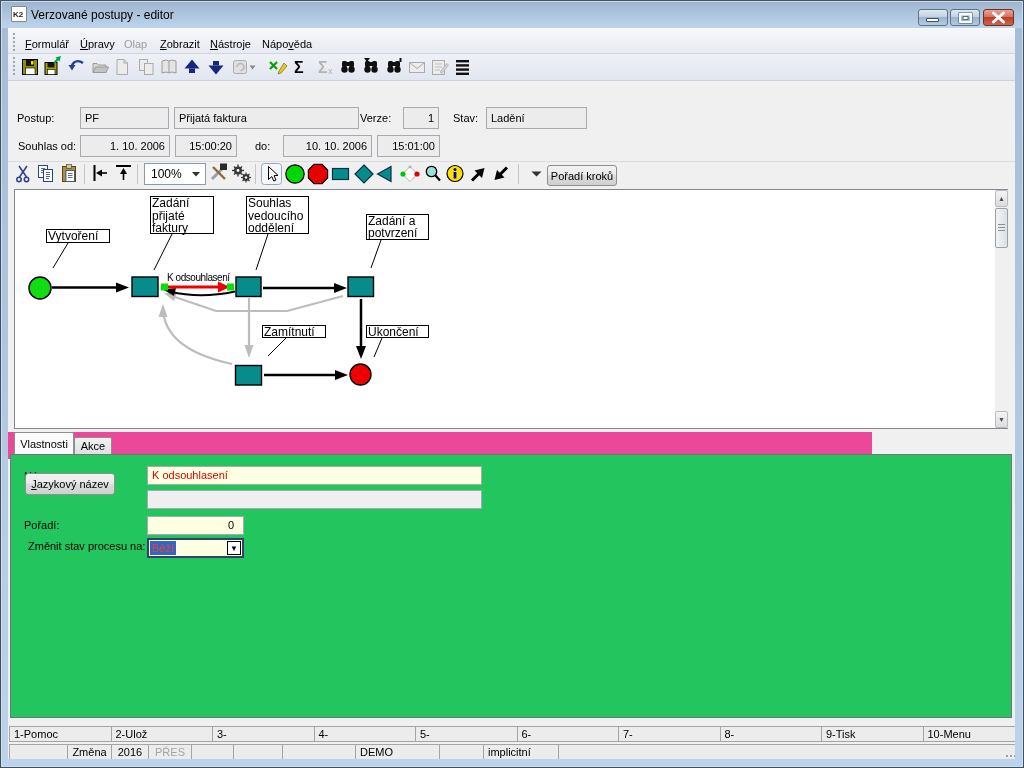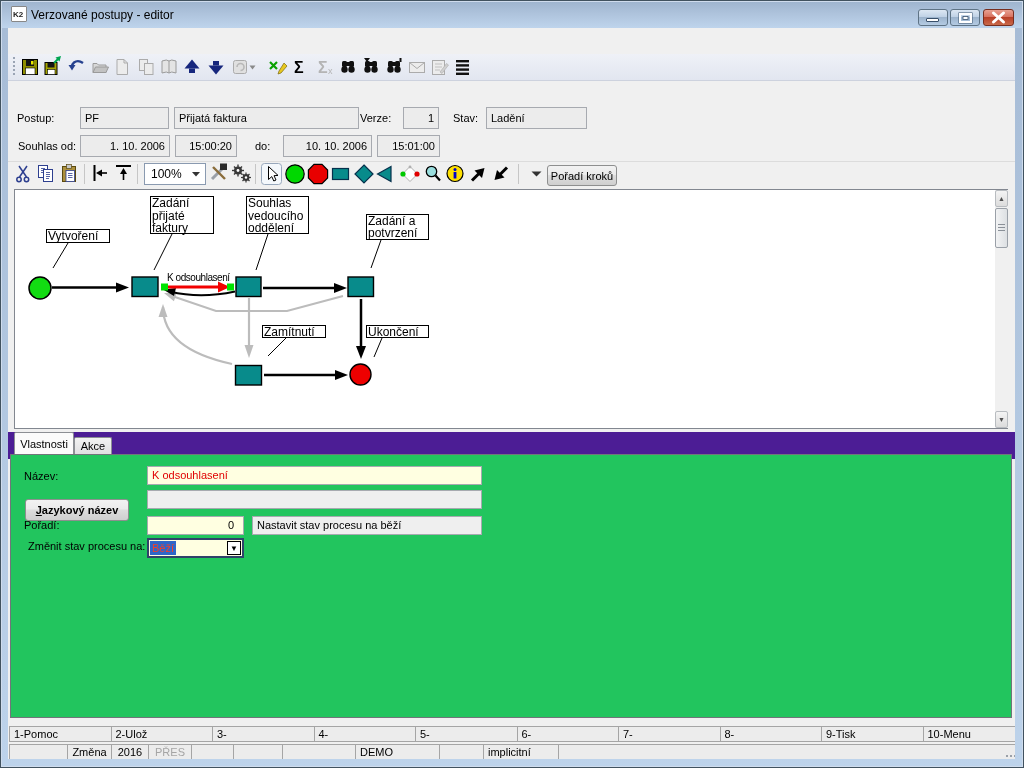--- a/index.html
+++ b/index.html
@@ -35,21 +35,21 @@
 .tab.active { background:#f0f0f0; }
 
 #form { position:absolute; left:0; top:77px; width:1007px; height:56px; background:#f0f0f0; }
 .field { position:absolute; background:#ececec; border:1px solid #a7aab0; font-size:11px; line-height:20px; padding:0 4px; white-space:nowrap; overflow:hidden; }
 .lbl { position:absolute; font-size:11px; }
 
 #dtoolbar { position:absolute; left:0; top:133px; width:1007px; height:28px; background:#f0f0f0; border-top:1px solid #dcdcdc; }
 
 #canvas { position:absolute; left:6px; top:161px; width:994px; height:240px; background:#fff; border:1px solid #828790; }
 
-#btabs { position:absolute; left:0; top:404px; width:1007px; height:27px; background:#4c1d95; }
+#btabs { position:absolute; left:0; top:404px; width:864px; height:27px; background:#ec4899; }
 #bpanel { position:absolute; left:2px; top:426px; width:1002px; height:264px; background:#22c55e; border:1px solid #72757a;padding-left:44px; }
 .yfield { position:absolute; background:#ffffe1; border:1px solid #a7aab0; font-size:11px; padding:0 4px; }
 .gfield { position:absolute; background:#efefef; border:1px solid #a7aab0; font-size:11px; padding:0 4px; }
 .btn7 { position:absolute; background:linear-gradient(#f2f2f2,#ebebeb 45%,#dddddd 50%,#cfcfcf); border:1px solid #8e8f8f; border-radius:3px; text-align:center; font-size:11px; }
 
 .fcell { position:absolute; height:16px; background:#ececec; border:1px solid #a5a5a5; font-size:11px; line-height:15px; padding-left:4px; }
 .scell { position:absolute; height:16px; background:#ececec; border:1px solid #a5a5a5; font-size:11px; line-height:15px; }
 </style></head>
 <body>
 <div id="frame"></div>
@@ -72,20 +72,29 @@
   </div>
 <div class="capbtn" id="btn-close">
     <svg width="29" height="15" style="position:absolute;left:0;top:0;">
       <g stroke="#fff" stroke-width="3" stroke-linecap="round">
         <line x1="9.5" y1="3" x2="19.5" y2="12"></line>
         <line x1="19.5" y1="3" x2="9.5" y2="12"></line>
       </g>
     </svg>
   </div>
 <div id="client">
+  <div id="menubar">
+    <div class="grip" style="top:4px;height:18px;"></div>
+    <div class="menuitem" style="left:17px;"><u class="k">F</u>ormulář</div>
+    <div class="menuitem" style="left:72px;"><u class="k">Ú</u>pravy</div>
+    <div class="menuitem gray" style="left:116px;">Olap</div>
+    <div class="menuitem" style="left:152px;"><u class="k">Z</u>obrazit</div>
+    <div class="menuitem" style="left:202px;"><u class="k">N</u>ástroje</div>
+    <div class="menuitem" style="left:254px;">Nápo<u class="k">v</u>ěda</div>
+  </div>
   <div id="toolbar">
     <div class="grip" style="top:3px;height:20px;"></div>
     <svg width="1007" height="26" viewBox="0 0 1007 26" style="position:absolute;left:0;top:0;" font-family="Liberation Sans, sans-serif">
 
       <rect x="14.5" y="5.5" width="15" height="15" fill="#8f8f00" stroke="#000"></rect>
       <rect x="18" y="6" width="8" height="6" fill="#151515"></rect>
       <rect x="23" y="7" width="2.5" height="3.5" fill="#e8e800"></rect>
       <rect x="17.5" y="14" width="9.5" height="6.5" fill="#fff" stroke="#000" stroke-width="0.6"></rect>
 
       <rect x="37" y="8.5" width="12" height="12" fill="#a6a600" stroke="#000"></rect>
@@ -364,25 +373,24 @@
     </div>
     <div class="abs" style="left:0;top:221px;width:13px;height:17px;background:linear-gradient(#f4f4f4,#dcdcdc);border:1px solid #b8bcc0;border-radius:2px;font-size:7px;text-align:center;line-height:16px;color:#505050;">▼</div>
   </div></div>
   <div id="btabs">
     <div class="tab active" style="left:6px;top:0px;width:60px;height:23px;line-height:22px;background:#fbfbfb;">Vlastnosti</div>
     <div class="tab" style="left:66px;top:5px;width:38px;height:17px;line-height:16px;">Akce</div>
   </div>
   <div id="bpanel">
     <div class="lbl" style="left:13px;top:15px;">Název:</div>
     <div class="yfield" style="left:136px;top:11px;width:335px;height:19px;line-height:17px;color:#e00000;">K odsouhlasení</div>
-    <div class="btn7" style="left:14px;top:44px;width:104px;height:22px;line-height:21px;font-weight:bold;"><u class="k">J</u>azykový název</div>
+    <div class="btn7" style="left:14px;top:18px;width:90px;height:22px;line-height:21px;"><u class="k">J</u>azykový název</div>
     <div class="gfield" style="left:136px;top:35px;width:335px;height:19px;"></div>
     <div class="lbl" style="left:13px;top:64px;">Pořadí:</div>
     <div class="yfield" style="left:136px;top:61px;width:97px;height:19px;line-height:17px;text-align:right;padding-right:9px;">0</div>
-    <div class="gfield" style="left:241px;top:61px;width:230px;height:19px;line-height:17px;">Nastavit stav procesu na běží</div>
     <div class="lbl" style="left:17px;top:85px;">Změnit stav procesu na:</div>
     <div class="abs" style="left:136px;top:83px;width:97px;height:20px;background:#ffffe1;border:2px solid #30426a;">
       <span class="abs" style="left:1px;top:1px;background:#2f66c8;color:#f0402a;padding:0 2px;line-height:14px;">Běží</span>
       <span class="abs" style="right:1px;top:1px;width:14px;height:14px;background:#fff;border:1px solid #000;font-size:8px;text-align:center;line-height:13px;">▼</span>
     </div>
   </div>
   <div id="frow">
     <div class="fcell" style="left:1.0px;top:698px;width:107px;">1-Pomoc</div>
     <div class="fcell" style="left:102.5px;top:698px;width:102.5px;">2-Ulož</div>
     <div class="fcell" style="left:204.0px;top:698px;width:102.5px;">3-</div>

